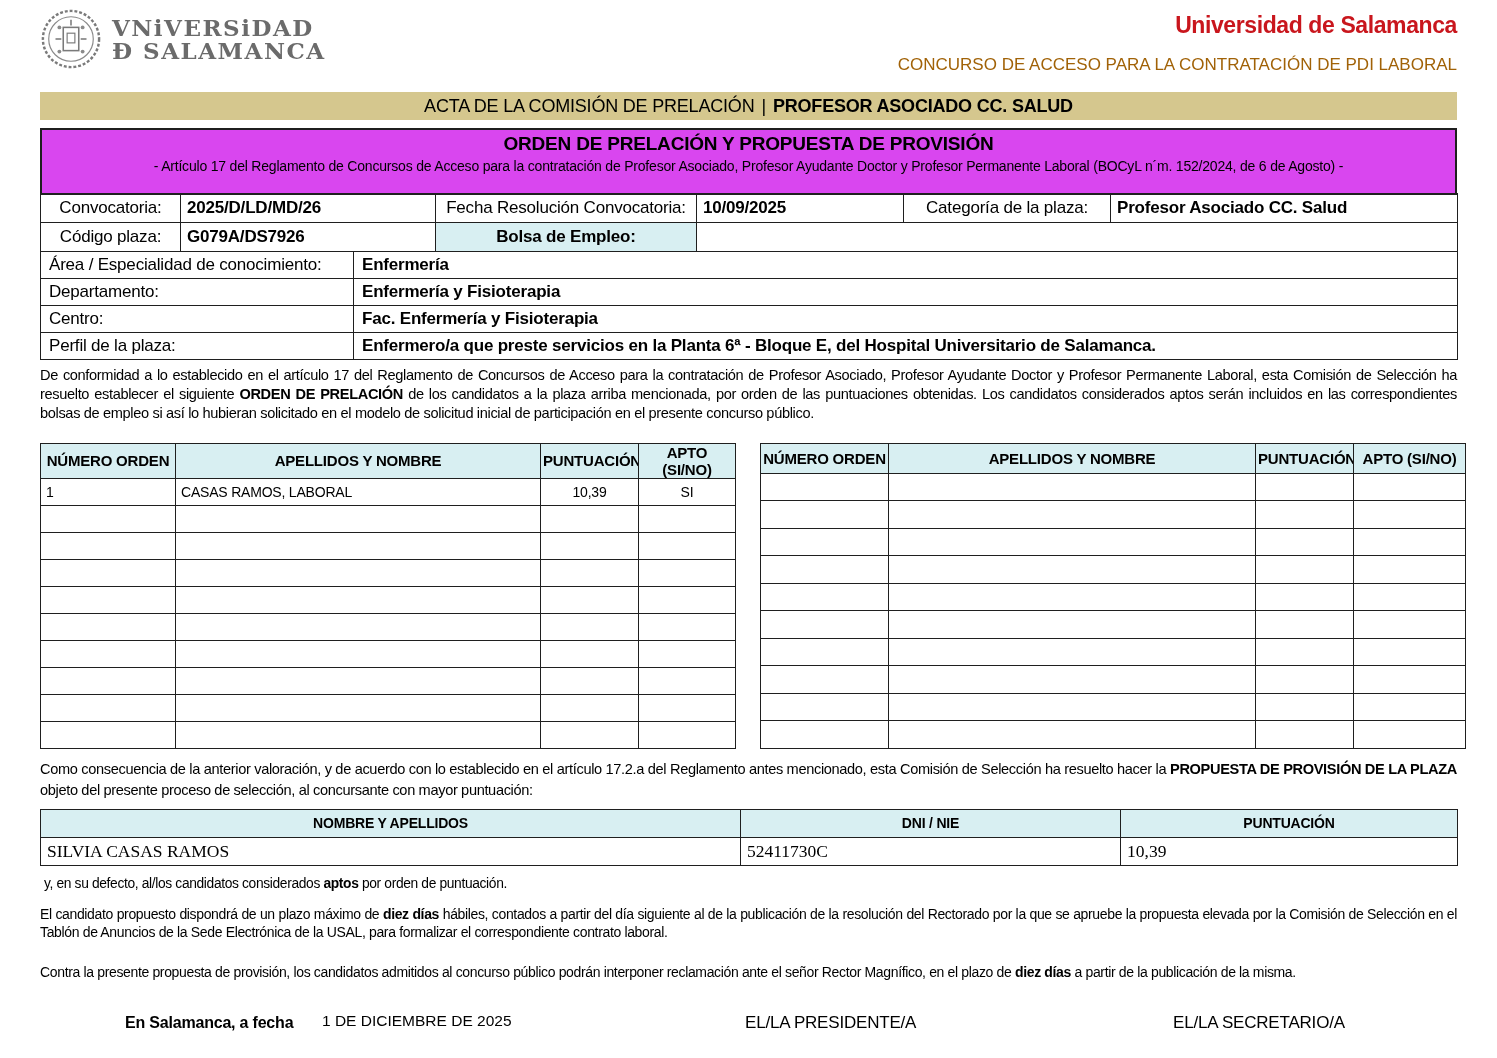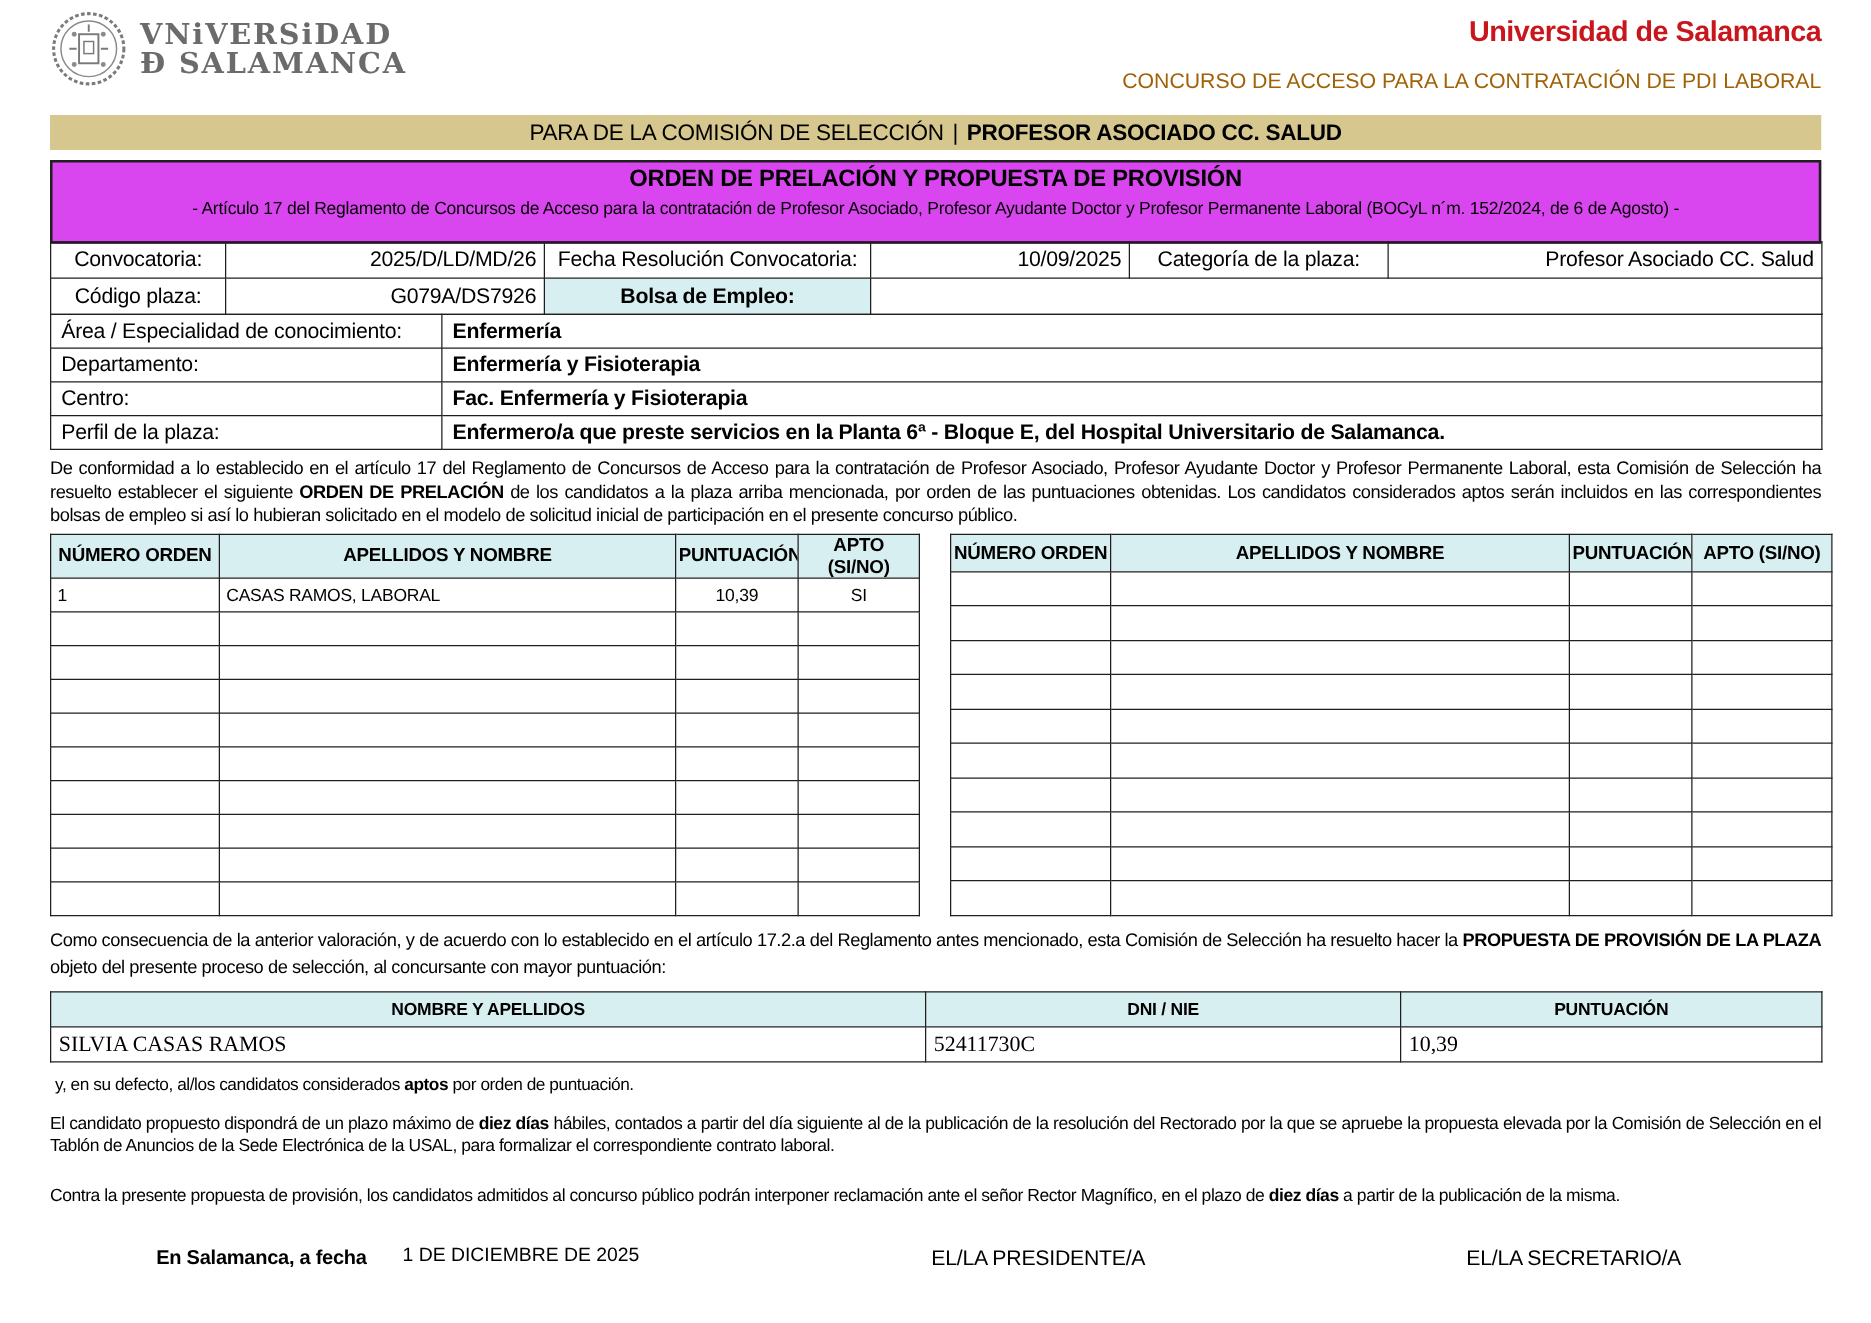--- a/index.html
+++ b/index.html
@@ -36,35 +36,35 @@
     text-align:center; padding:3px 0 19px 0;
   }
   .section-title { font-weight:bold; font-size:19px; }
   .section-subtitle { font-size:14px; margin-top:3px; }
 
   
   table { border-collapse:collapse; table-layout:fixed; }
   .info-table { width:1417px; margin-top:-2px; }
   .info-table td { border:1.5px solid #1f1f1f; height:27px; padding:4px 6px; font-size:17px; overflow:hidden; white-space:nowrap; }
   .info-table .lbl { text-align:center; font-weight:normal; }
-  .info-table .val { text-align:right; font-weight:normal; }
+  .info-table .val { text-align:left; font-weight:bold; }
   .info-table2 { width:1417px; margin-top:-1.5px; }
   .info-table2 td { border:1.5px solid #1f1f1f; height:27px; padding:1px 8px; font-size:17px; overflow:hidden; white-space:nowrap; }
   .info-table2 .lbl { text-align:left; }
   .info-table2 .val { text-align:left; font-weight:bold; }
   .cyan { background:#d8eff2; }
   .bolsa { text-align:center; font-weight:bold; }
 
   
   .para { font-size:14.6px; line-height:19px; text-align:justify; margin-top:6px; letter-spacing:-0.35px; }
   .para b { letter-spacing:-0.35px; }
   .para2 { font-size:14.6px; line-height:21px; text-align:justify; margin-top:10px; letter-spacing:-0.35px; }
 
   
-  .rank-wrap { display:flex; gap:24px; margin-top:4px;justify-content:space-between; }
+  .rank-wrap { display:flex; gap:24px; margin-top:20px;justify-content:space-between; }
   .rank-table th { background:#d8eff2; border:1.5px solid #1f1f1f; height:30px; font-size:15px; font-weight:bold; padding:0 2px; overflow:hidden; }
   .rank-table td { border:1px solid #1f1f1f; height:27px; font-size:14px; padding:0 5px; overflow:hidden; white-space:nowrap; }
   .rank-table { border:1.5px solid #1f1f1f; }
 
   
   .prop-table { width:1417px; margin-top:8px; }
   .prop-table th { background:#d8eff2; border:1.5px solid #1f1f1f; height:28px; font-size:14px; font-weight:bold; }
   .prop-table td { border:1.5px solid #1f1f1f; height:28px; font-size:17.5px; padding:1px 6px; letter-spacing:0;font-family:Liberation Serif, serif; }
 
   
@@ -104,21 +104,21 @@
         <div class="l2">Ð SALAMANCA</div>
       </div>
     </div>
     <div class="head-right">
       <div class="brand-title" style="color:#c9161d">Universidad de Salamanca</div>
       <div class="concurso-subtitle" style="color:#a16207">CONCURSO DE ACCESO PARA LA CONTRATACIÓN DE PDI LABORAL</div>
     </div>
   </div>
 
   <div class="acta-bar">
-    <span>PARA DE LA COMISIÓN DE SELECCIÓN</span>
+    <span>ACTA DE LA COMISIÓN DE PRELACIÓN</span>
     <span>|</span>
     <span class="bold">PROFESOR ASOCIADO CC. SALUD</span>
   </div>
 
   <div class="section-box">
     <div class="section-title">ORDEN DE PRELACIÓN Y PROPUESTA DE PROVISIÓN</div>
     <div class="section-subtitle">- Artículo 17 del Reglamento de Concursos de Acceso para la contratación de Profesor Asociado, Profesor Ayudante Doctor y Profesor Permanente Laboral (BOCyL n´m. 152/2024, de 6 de Agosto) -</div>
   </div>
 
   <table class="info-table">

